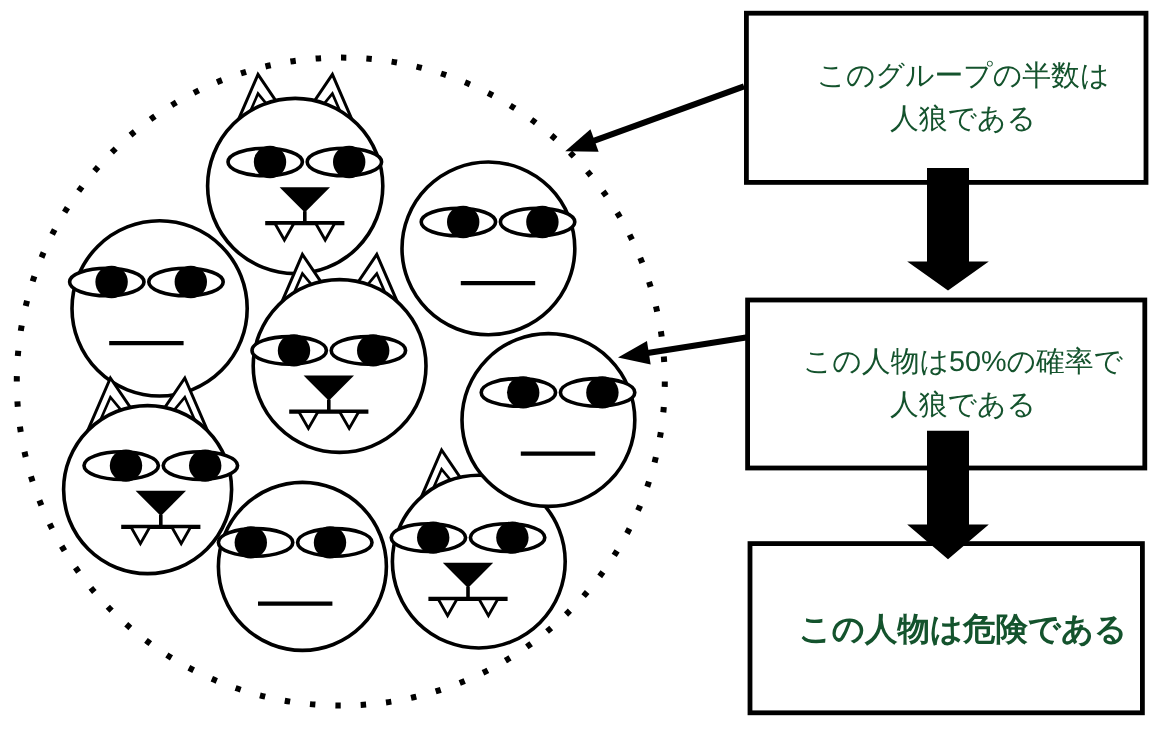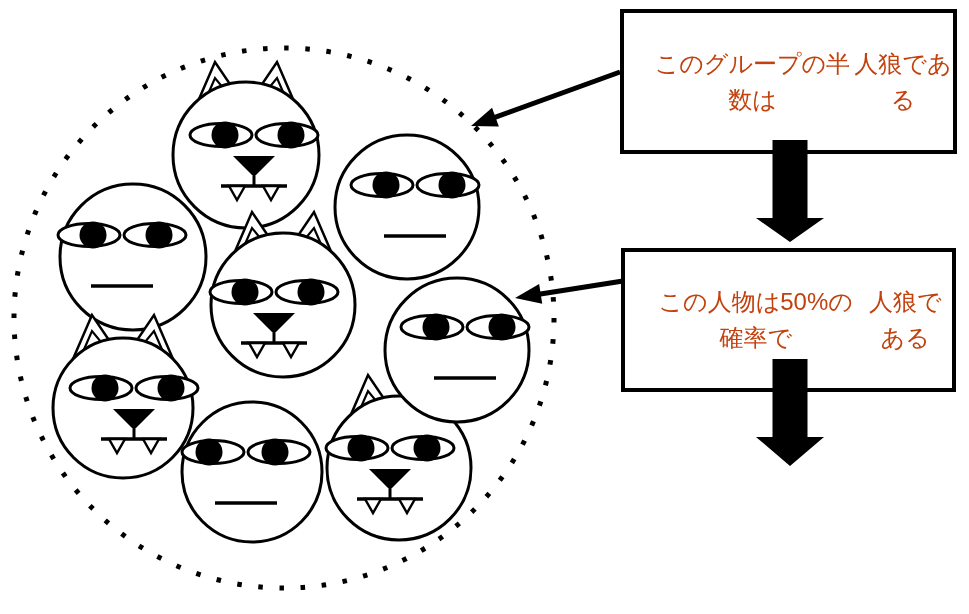--- a/index.html
+++ b/index.html
@@ -1,40 +1,43 @@
 <!DOCTYPE html>
 <html><head>
 <meta charset="utf-8">
 <style>
   html,body{margin:0;padding:0;background:#ffffff;}
   #stage{position:relative;width:969px;height:614px;background:#ffffff;overflow:hidden;
          font-family:"Liberation Sans","DejaVu Sans",sans-serif;}
   .fbox{position:absolute;box-sizing:border-box;background:#ffffff;border:4px solid #000000;
-        display:flex;flex-direction:row;justify-content:center;align-items:center;
-        text-align:center;color:#c2410c;font-size:24px;line-height:36px;z-index:1;padding-left:28px;}
+        display:flex;flex-direction:column;justify-content:center;align-items:center;
+        text-align:center;color:#14532d;font-size:24px;line-height:36px;z-index:1;padding-left:28px;}
   #box1{left:620px;top:9px;width:337px;height:145px;}
   #box2{left:621px;top:248px;width:335px;height:144px;}
   #box3{left:623px;top:451px;width:331px;height:145px;font-weight:bold;font-size:27px;}
   #diagram-svg{position:absolute;left:0;top:0;z-index:5;pointer-events:none;}
 </style>
 </head>
 <body>
 
 <div id="stage">
 
   <div class="fbox" id="box1">
     <span>このグループの半数は</span>
     <span>人狼である</span>
   </div>
 
   <div class="fbox" id="box2">
     <span>この人物は50%の確率で</span>
     <span>人狼である</span>
   </div>
 
+  <div class="fbox" id="box3">
+    <span>この人物は危険である</span>
+  </div>
 
   <svg id="diagram-svg" width="969" height="614" viewBox="0 0 969 614">
       <circle cx="284" cy="318" r="270" fill="none" stroke="#000000" stroke-width="5" stroke-dasharray="4.5 16.7"></circle>
       <g transform="translate(246 155)">
         <polygon points="-50,-49 -31,-93 -10,-62" fill="#ffffff" stroke="#000000" stroke-width="2.5"></polygon>
         <polygon points="-41,-54 -31,-77 -17,-60" fill="none" stroke="#000000" stroke-width="2.2"></polygon>
         <polygon points="50,-49 31,-93 10,-62" fill="#ffffff" stroke="#000000" stroke-width="2.5"></polygon>
         <polygon points="41,-54 31,-77 17,-60" fill="none" stroke="#000000" stroke-width="2.2"></polygon>
         <circle r="73" fill="#ffffff" stroke="#000000" stroke-width="3"></circle>
         <ellipse cx="-25" cy="-20" rx="31" ry="11.5" fill="#ffffff" stroke="none"></ellipse>

